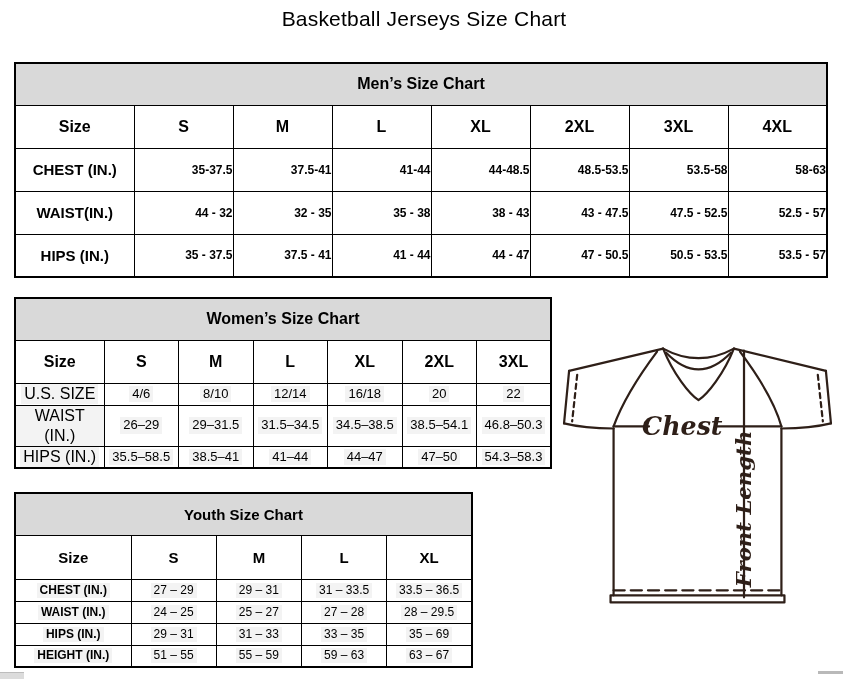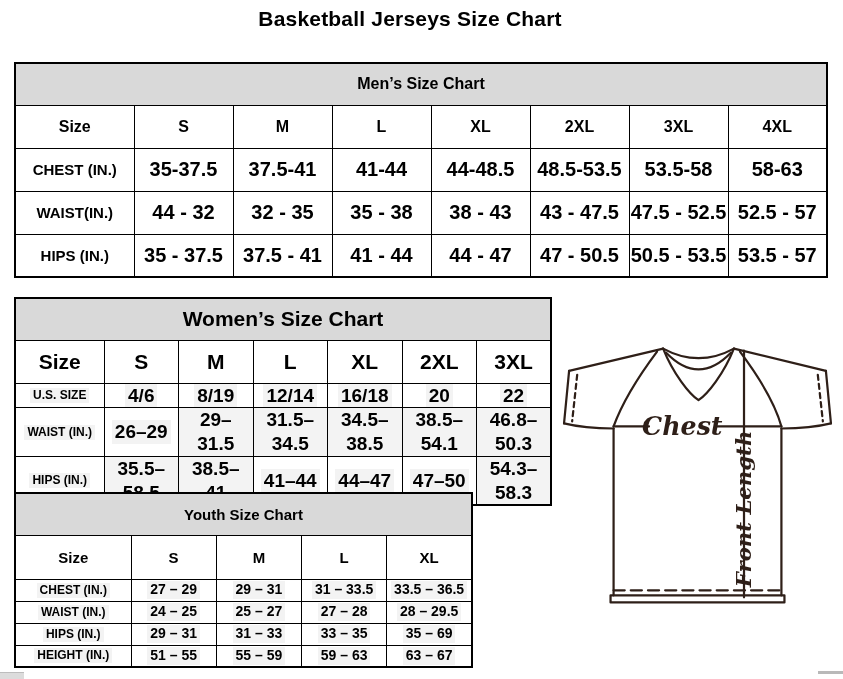--- a/index.html
+++ b/index.html
@@ -1,51 +1,51 @@
 <!DOCTYPE html>
 <html><head>
 <meta charset="utf-8">
 <style>
   html,body{margin:0;padding:0;}
   body{
     width:843px;height:679px;position:relative;background:#ffffff;
     font-family:"Liberation Sans",sans-serif;color:#000;overflow:hidden;
   }
   #page-title{
-    position:absolute;top:7px;left:4px;width:812px;text-align:center;
-    font-size:21px;font-weight:bold;letter-spacing:0.2px;
+    position:absolute;top:7px;left:18px;width:812px;text-align:center;
+    font-size:21px;font-weight:normal;letter-spacing:0.2px;
   }
   table{border-collapse:collapse;table-layout:fixed;position:absolute;background:#fff;}
   table, th, td{border:1px solid #000;}
   table{border-width:2px;}
   th,td{text-align:center;vertical-align:middle;padding:0;overflow:hidden;}
   .section-title{background:#d9d9d9;font-weight:bold;font-size:17px;}
   
   #men-table{left:14px;top:62px;width:814px;}
   #men-table tr.title-row{height:42px;}
   #men-table tr.head-row{height:43px;}
   #men-table tr.data-row{height:43px;}
   #men-table th{font-size:16px;}
-  #men-table td{font-size:20px;font-weight:bold;}
+  #men-table td{font-size:12px;font-weight:bold;text-align:right;}
   #men-table .row-label{font-size:15px;}
   
   #women-table{left:14px;top:297px;width:538px;}
   #women-table tr.title-row{height:42px;}
   #women-table tr.head-row{height:43px;}
   #women-table tr.data-row{height:22px;}
-  #women-table th{font-size:21px;}
-  #women-table td{font-size:19px;font-weight:bold;}
-  #women-table .row-label{font-size:12px;font-weight:bold;}
+  #women-table th{font-size:16px;}
+  #women-table td{font-size:13px;font-weight:normal;}
+  #women-table .row-label{font-size:16px;font-weight:normal;}
   
   #youth-table{left:14px;top:492px;width:459px;}
   #youth-table tr.title-row{height:42px;}
   #youth-table tr.head-row{height:44px;}
   #youth-table tr.data-row{height:22px;}
   #youth-table th{font-size:15px;}
-  #youth-table td{font-size:14px;font-weight:bold;}
+  #youth-table td{font-size:12px;font-weight:normal;}
   #youth-table .row-label{font-size:12px;font-weight:bold;}
   .hl{background:#f3f3f3;padding:0 3px;display:inline-block;line-height:1.25;}
   
   #jersey{position:absolute;left:560px;top:341px;width:275px;height:266px;}
   
   #artifact-bl{position:absolute;left:0;top:672px;width:24px;height:7px;background:#dcdcdc;border-top:1px solid #bdbdbd;}
   #artifact-br{position:absolute;left:818px;top:671px;width:25px;height:3px;background:#b9b9b9;}
 </style>
 </head>
 <body>
@@ -129,21 +129,21 @@
     <th>S</th>
     <th>M</th>
     <th>L</th>
     <th>XL</th>
     <th>2XL</th>
     <th>3XL</th>
   </tr>
   <tr class="data-row">
     <th class="row-label"><span class="hl">U.S. SIZE</span></th>
     <td><span class="hl">4/6</span></td>
-    <td><span class="hl">8/19</span></td>
+    <td><span class="hl">8/10</span></td>
     <td><span class="hl">12/14</span></td>
     <td><span class="hl">16/18</span></td>
     <td><span class="hl">20</span></td>
     <td><span class="hl">22</span></td>
   </tr>
   <tr class="data-row">
     <th class="row-label"><span class="hl">WAIST (IN.)</span></th>
     <td><span class="hl">26–29</span></td>
     <td><span class="hl">29–31.5</span></td>
     <td><span class="hl">31.5–34.5</span></td>

